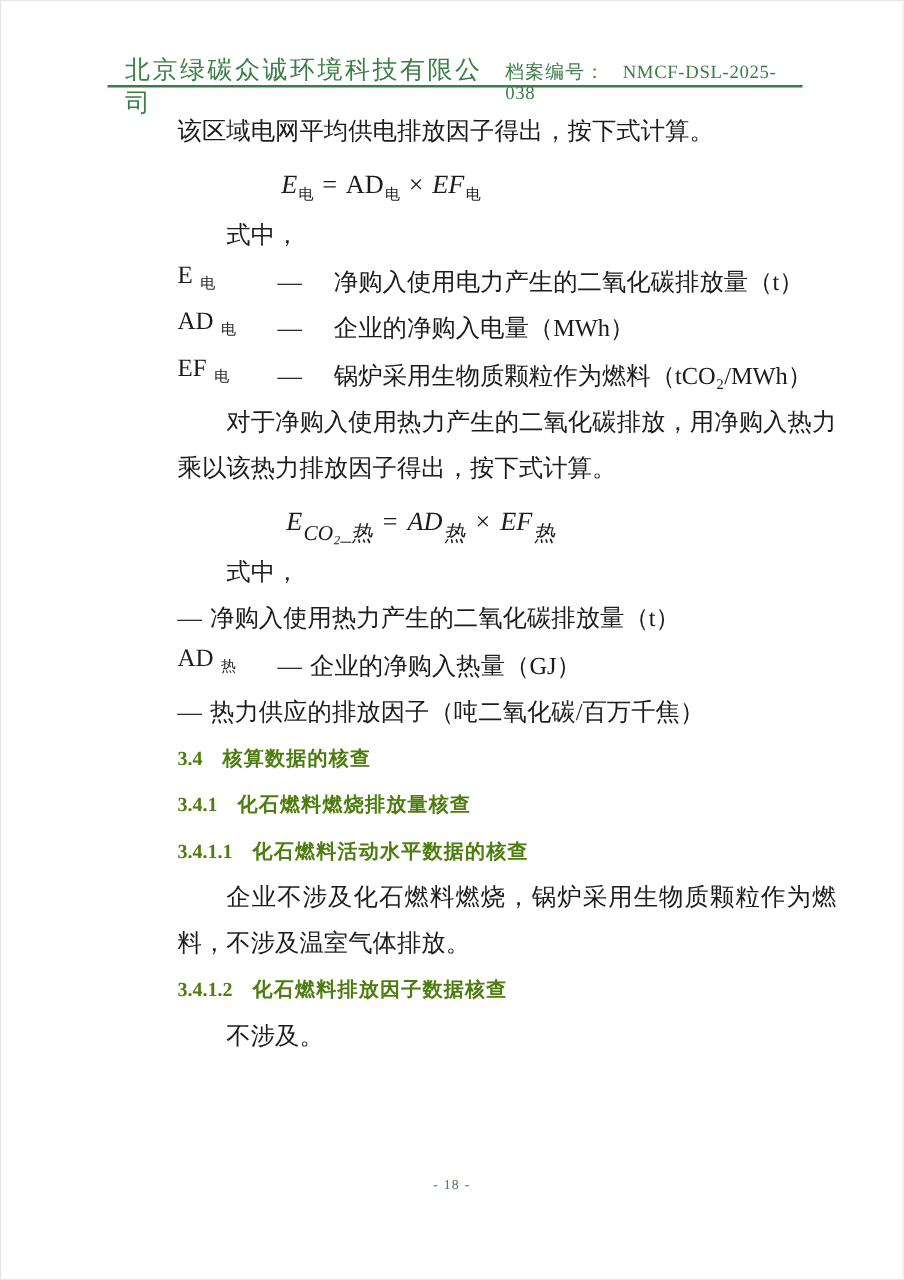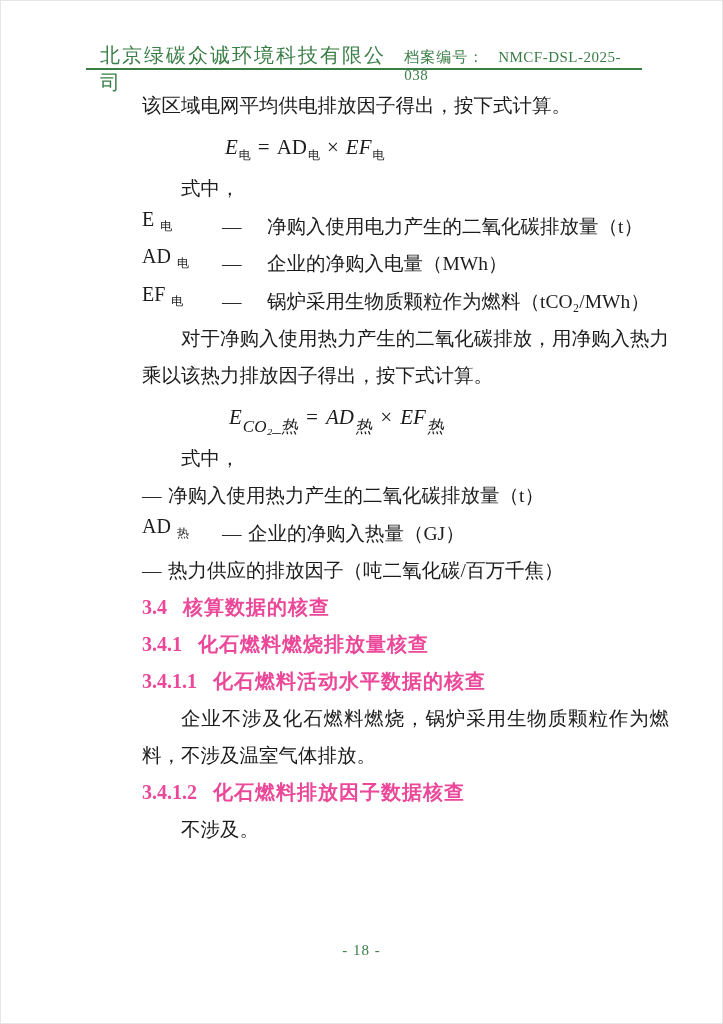--- a/index.html
+++ b/index.html
@@ -46,27 +46,27 @@
   .formula2 { padding-left: 87px; font-style: italic; }
   .formula2 .sub2 { font-size: 17px; vertical-align: -8px; margin-left: 1px; }
 
   .defrow { display: flex; align-items: flex-end; height: 37.5px; }
   .defrow .term { width: 80px; font-size: 20px; }
   .defrow .term .tsub { font-size: 12px; vertical-align: -4px; margin-left: 6px; }
   .defrow .dash { width: 45px; }
   .defrow.tight .dash { width: 26px; }
   .defrow .desc { flex: 1; white-space: nowrap; }
 
-  .hd { font-weight: bold; font-size: 20px; line-height: 37px; color: #ec4899; }
+  .hd { font-weight: bold; font-size: 16px; line-height: 37px; color: #4d7c0f; }
   .hd .hd-title { margin-left: 16px; letter-spacing: 1px; }
 
   
   .footer {
     position: absolute; left: 0; top: 941px; width: 100%;
-    text-align: center; font-size: 15px; letter-spacing: 1px;
+    text-align: center; font-size: 11px; letter-spacing: 1px;
     color: var(--accent);
   }
 </style>
 </head>
 <body>
 
 <div class="page" style="color: rgb(28, 28, 28);">
 
   <div class="hdr">
     <span class="hdr-company">北京绿碳众诚环境科技有限公司</span>

